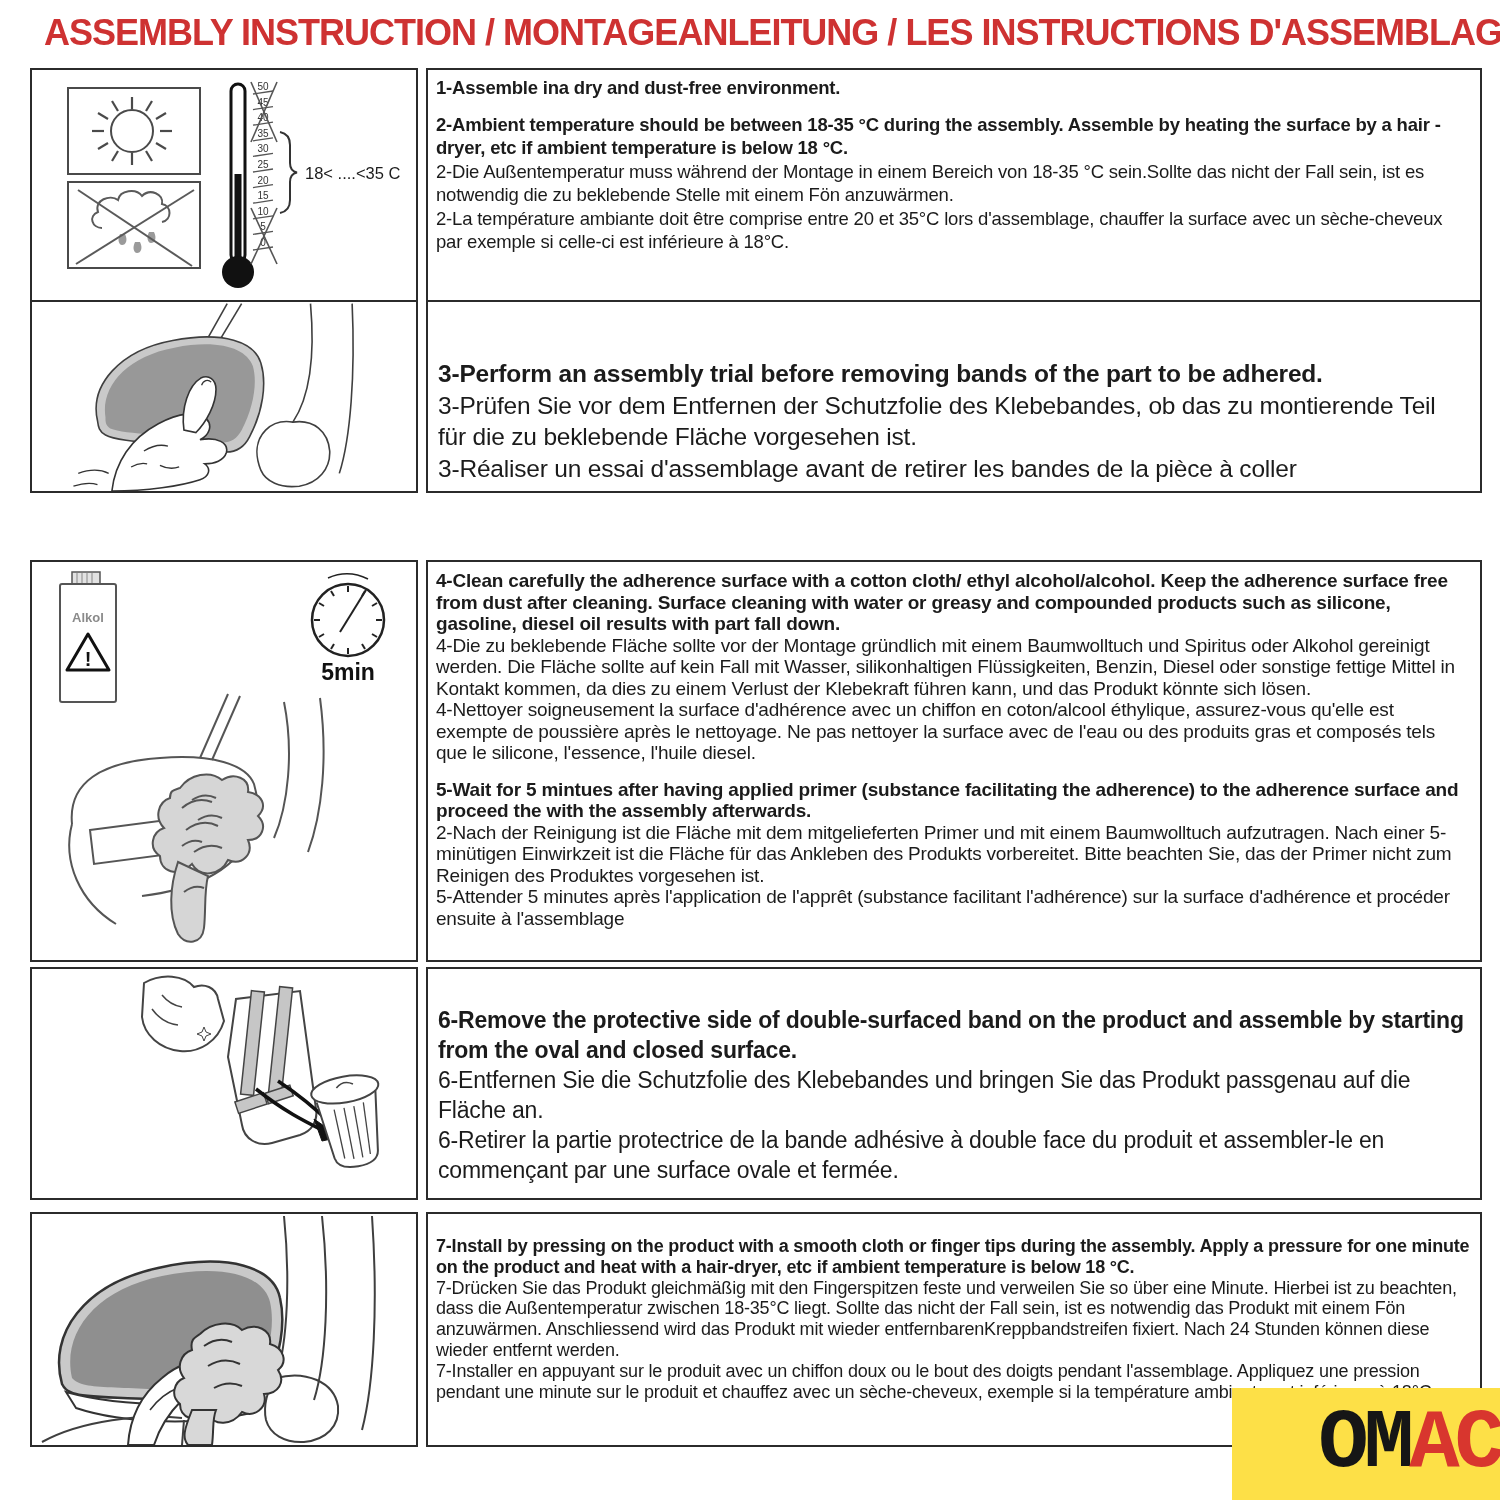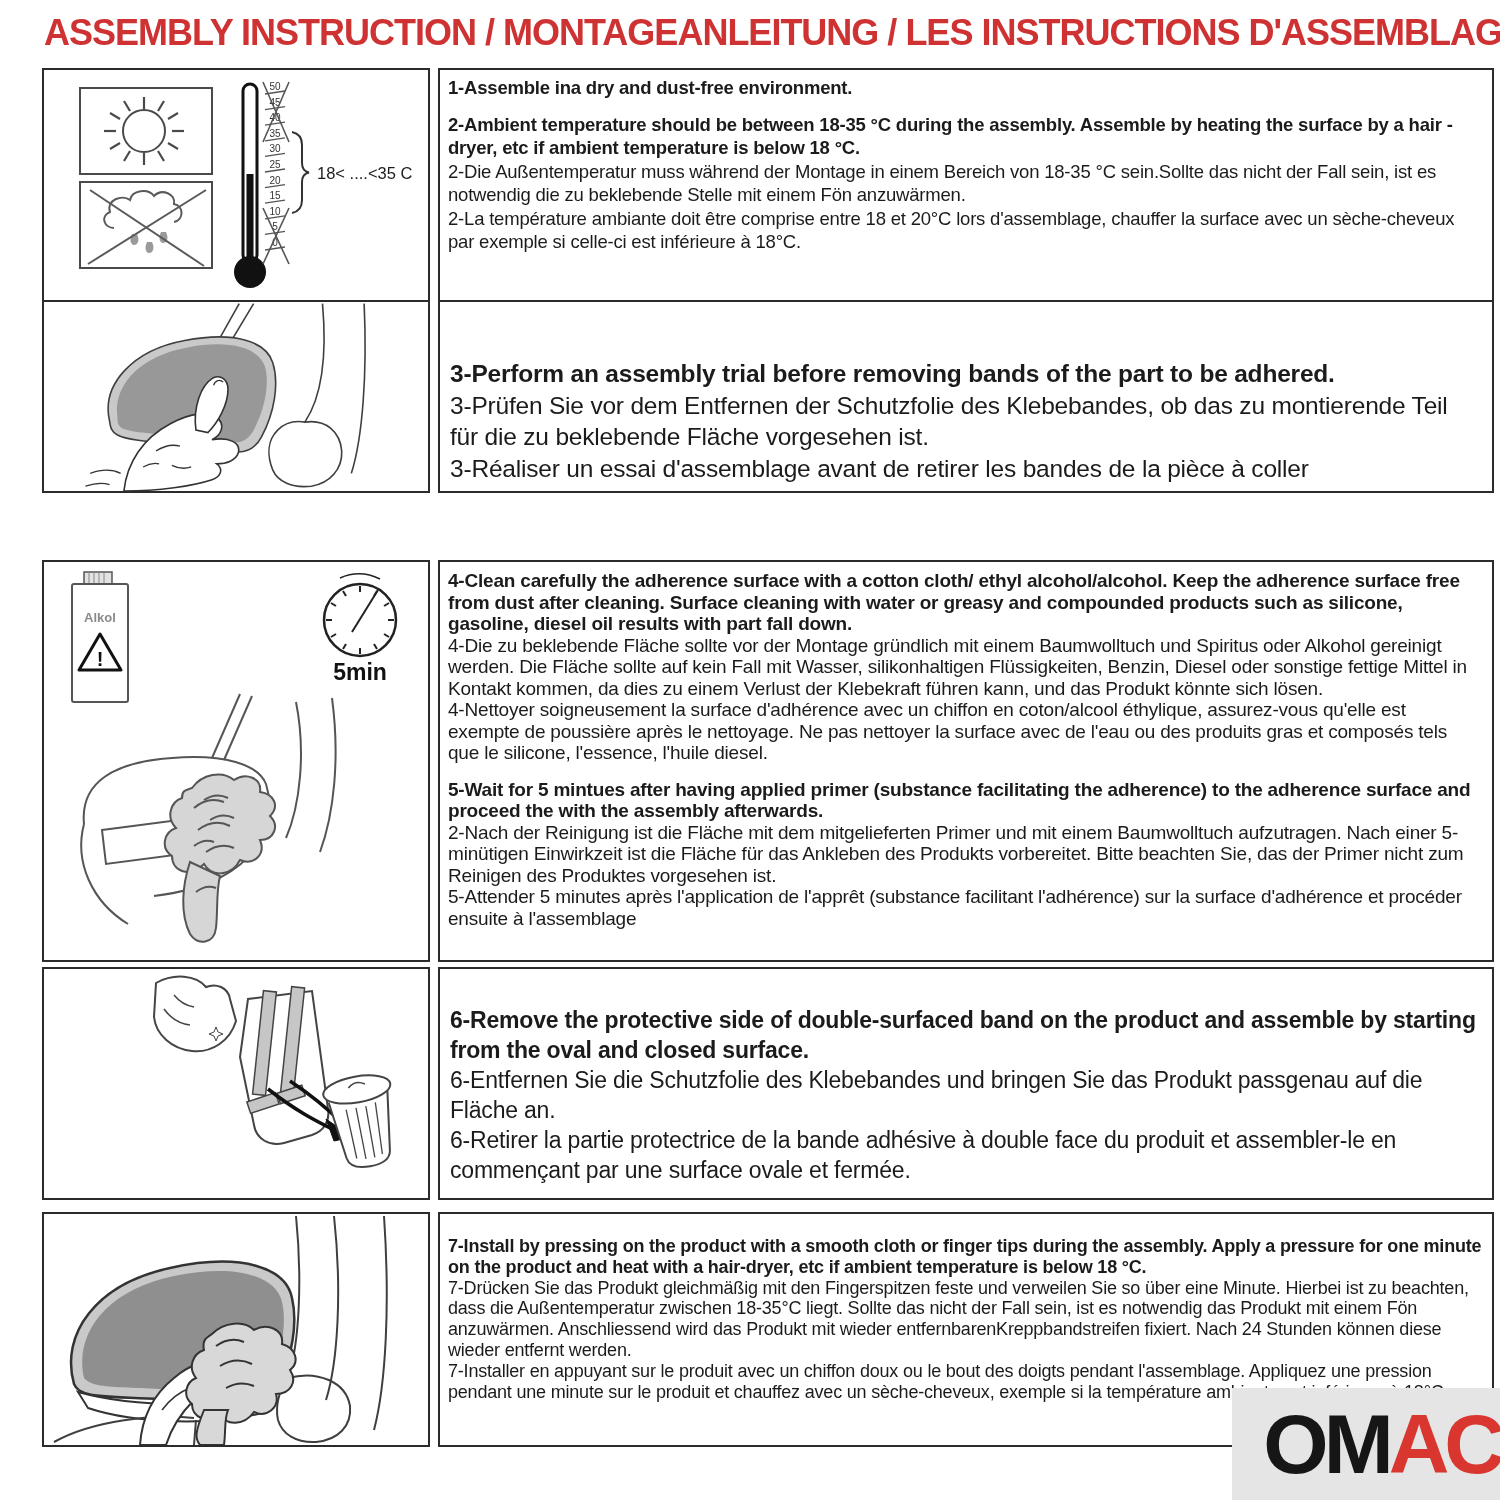--- a/index.html
+++ b/index.html
@@ -4,40 +4,40 @@
 <style>
   html,body{margin:0;padding:0;}
   body{
     width:1500px;height:1500px;position:relative;background:#ffffff;
     font-family:"Liberation Sans",sans-serif;color:#1b1b1b;overflow:hidden;
   }
   .page-title{
     position:absolute;left:44px;top:12px;white-space:nowrap;
     font-size:36px;font-weight:bold;letter-spacing:-1px;color:#ce3232;
   }
-  .fig,.txt{position:absolute;border:2px solid #2b2b2b;background:#fff;box-sizing:border-box;margin-left:12px;}
+  .fig,.txt{position:absolute;border:2px solid #2b2b2b;background:#fff;box-sizing:border-box;}
   .fig{left:30px;width:388px;}
   .txt{left:426px;width:1056px;}
   .fig svg{width:100%;height:100%;display:block;}
   #r1f,#r1t{top:68px;height:240px}
   #r2f,#r2t{top:300px;height:193px}
   #r3f,#r3t{top:560px;height:402px}
   #r4f,#r4t{top:967px;height:233px}
   #r5f,#r5t{top:1212px;height:235px}
   .txt p{margin:0;letter-spacing:-0.2px;}
   .txt p.b{font-weight:bold;}
   .s1{padding:6px 24px 0 8px;}  .s1 p{font-size:18.5px;line-height:23.5px;} .s1 .spacer{height:13px;}
   .s2{padding:56px 14px 0 10px;} .s2 p{font-size:24.5px;line-height:31.5px;}
   .s3{padding:8px 10px 0 8px;}  .s3 p{font-size:19px;line-height:21.5px;}  .s3 .spacer{height:15px;}
   .s4{padding:36px 10px 0 10px;} .s4 p{font-size:23px;line-height:30px;}
   .s5{padding:22px 10px 0 8px;} .s5 p{font-size:18px;line-height:20.8px;}
   .logo{
-    position:absolute;left:1232px;top:1388px;width:268px;height:112px;background:#e5e5e5;
+    position:absolute;left:1232px;top:1388px;width:268px;height:112px;background:#fde047;
     display:flex;align-items:center;justify-content:flex-end;z-index:5;
-    font-family:Liberation Sans, sans-serif;font-weight:bold;font-size:84px;letter-spacing:-5px;line-height:1;
+    font-family:Liberation Mono, monospace;font-weight:bold;font-size:84px;letter-spacing:-5px;line-height:1;
   }
   .logo .lk{color:#161616;} .logo .lr{color:#d8362e;}
   text{font-family:"Liberation Sans",sans-serif;}
 </style>
 </head>
 <body>
 
 <div class="page-title">ASSEMBLY INSTRUCTION / MONTAGEANLEITUNG / LES INSTRUCTIONS D'ASSEMBLAGE</div>
 
 <div class="fig" id="r1f">
@@ -110,21 +110,21 @@
       <path d="M248,62 Q258,64 258,75 L258,93 Q258,101 265,102.5 Q258,104 258,112 L258,130 Q258,141 248,143" stroke="#333" stroke-width="2" fill="none"></path>
       <text x="273" y="109" font-size="16.5" fill="#1b1b1b">18&lt; ....&lt;35 C</text>
     </g>
   </svg>
 </div>
 <div class="txt s1" id="r1t">
     <p class="b">1-Assemble ina dry and dust-free environment.</p>
     <p class="spacer"></p>
     <p class="b">2-Ambient temperature should be between 18-35 °C  during the assembly. Assemble by heating the surface by a hair -dryer, etc if ambient temperature is below 18 °C.</p>
     <p>2-Die Außentemperatur muss während der Montage in einem Bereich von 18-35 °C  sein.Sollte das nicht der Fall sein, ist es notwendig die zu beklebende Stelle mit einem Fön anzuwärmen.</p>
-    <p>2-La température ambiante doit être comprise entre 18 et 20°C lors d'assemblage, chauffer la surface avec un sèche-cheveux par exemple si celle-ci est inférieure à 18°C.</p>
+    <p>2-La température ambiante doit être comprise entre 20 et 35°C lors d'assemblage, chauffer la surface avec un sèche-cheveux par exemple si celle-ci est inférieure à 18°C.</p>
   </div>
 
 <div class="fig" id="r2f">
   <svg viewBox="0 0 384 236">
     <g stroke="#3f3f3f" stroke-width="2" fill="none">
       <path d="M196,2 L160,66"></path>
         <path d="M214,2 L178,62"></path>
       <path d="M300,2 C306,70 298,120 278,150"></path>
       <path d="M278,150 C304,146 322,162 324,186 C325,208 310,226 286,230 C262,233 244,224 238,210 C230,190 232,172 244,160 C254,150 266,148 278,150 Z"></path>
       <path d="M352,2 C356,90 350,170 336,214"></path>

